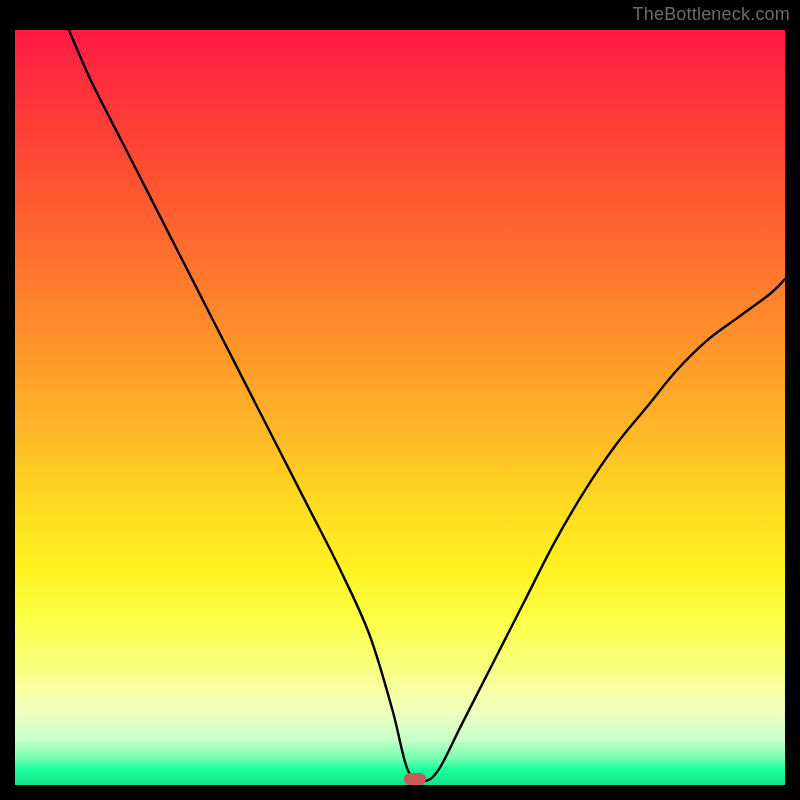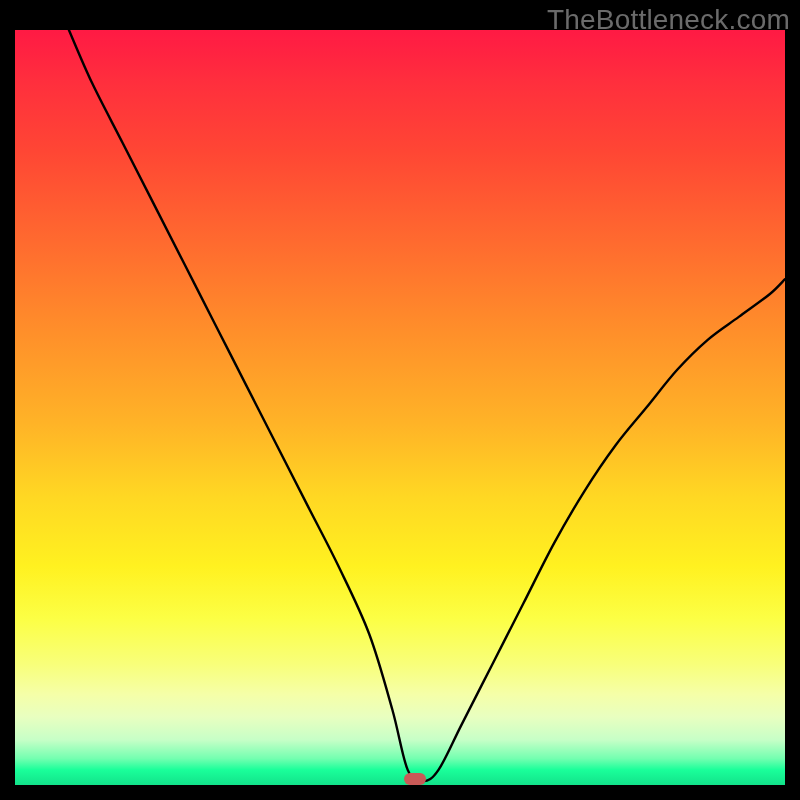--- a/index.html
+++ b/index.html
@@ -15,21 +15,21 @@
     position: relative;
     width: 800px;
     height: 800px;
     background: #000;
   }
   .watermark {
     position: absolute;
     top: 4px;
     right: 10px;
     color: #6b6b6b;
-    font-size: 28px;
+    font-size: 18px;
     font-weight: 500;
     letter-spacing: 0.2px;
     user-select: none;
   }
   .plot {
     position: absolute;
     left: 15px;
     top: 30px;
     width: 770px;
     height: 755px;

